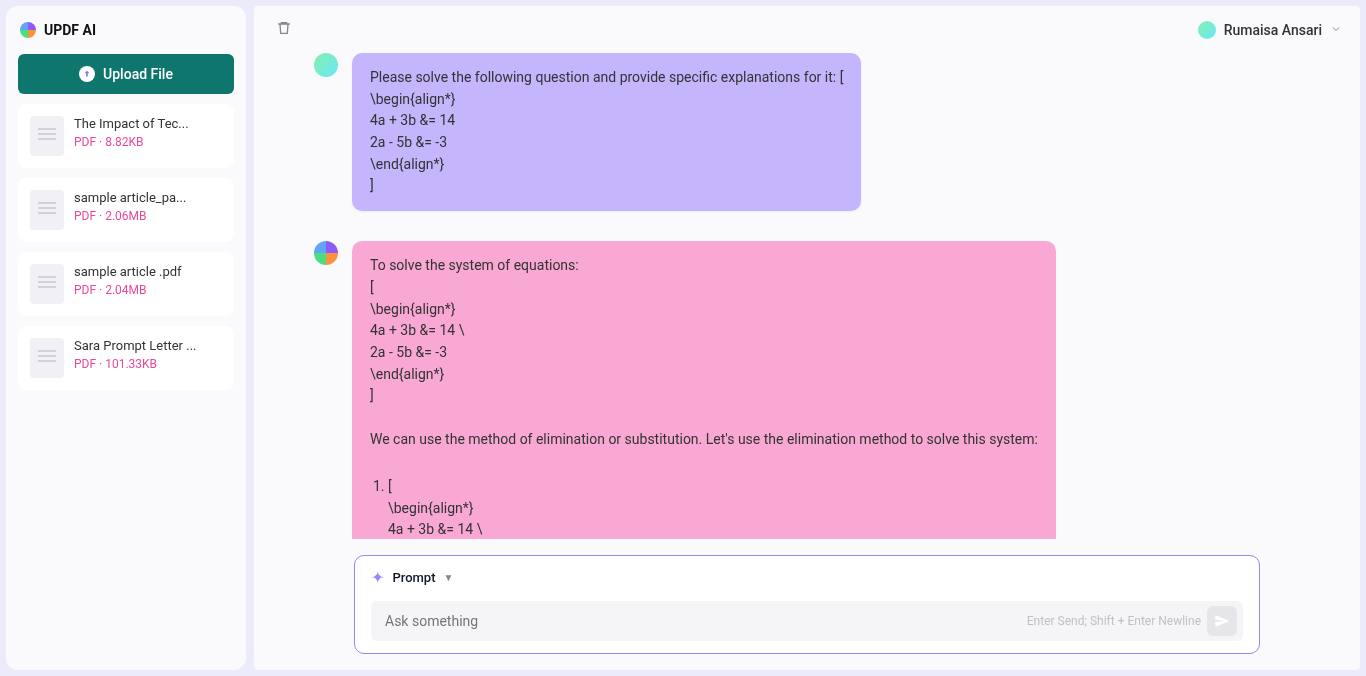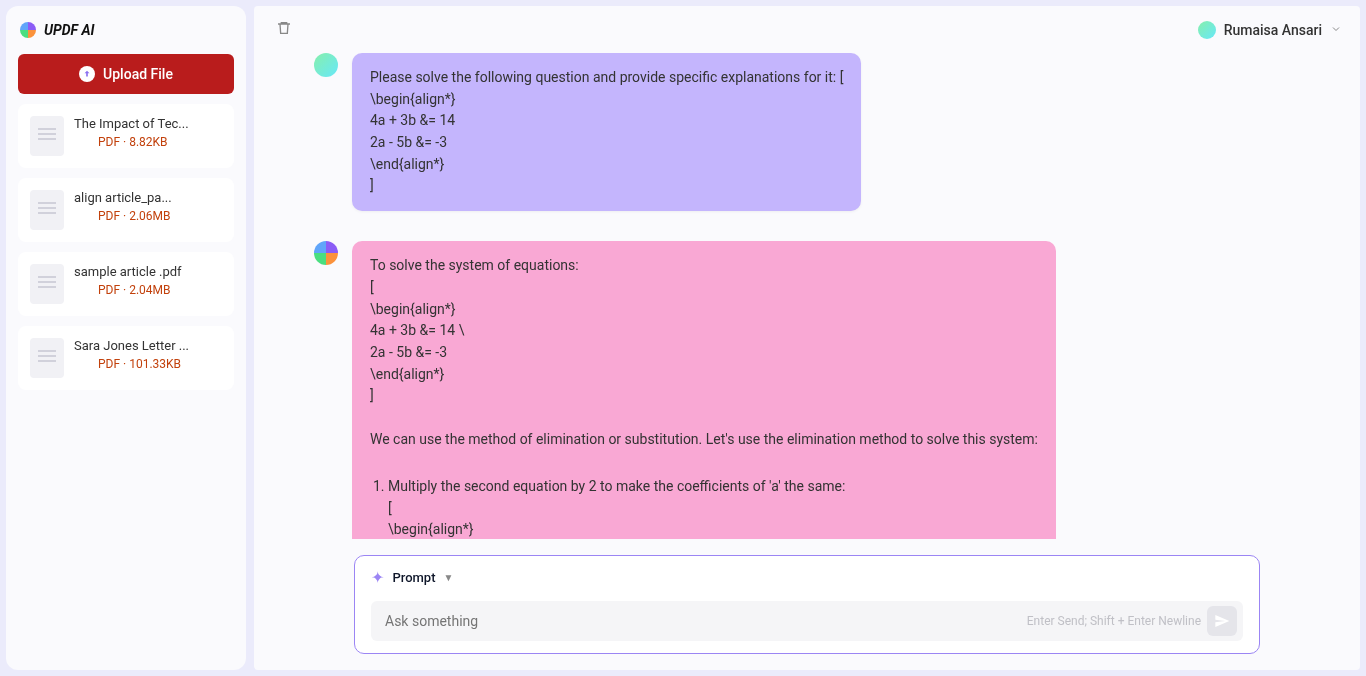--- a/index.html
+++ b/index.html
@@ -1,29 +1,29 @@
 <!DOCTYPE html>
 <html><head>
 <meta charset="utf-8">
 <style>
 * { margin: 0; padding: 0; box-sizing: border-box; font-family: -apple-system, BlinkMacSystemFont, "Segoe UI", Roboto, sans-serif; }
 body { background: #ebebfb; width: 1366px; height: 676px; overflow: hidden; padding: 6px; display: flex; gap: 8px; }
 .sidebar { width: 240px; background: #fafafd; border-radius: 12px; padding: 12px; display: flex; flex-direction: column; gap: 10px; }
 .sidebar-header { display: flex; align-items: center; gap: 8px; padding: 4px 2px 6px 2px; }
 .logo { width: 16px; height: 16px; border-radius: 50%; background: conic-gradient(#8b5cf6 0 90deg,#fb923c 90deg 180deg,#4ade80 180deg 270deg,#60a5fa 270deg 360deg); }
-.app-title { font-weight: 700; font-size: 14px; color: #111; font-style: italic; }
-.upload-btn { background: #b91c1c; color: #fff; border: none; border-radius: 6px; padding: 12px; font-size: 14px; font-weight: 500; display: flex; align-items: center; justify-content: center; gap: 8px; cursor: pointer; }
+.app-title { font-weight: 700; font-size: 14px; color: #111; }
+.upload-btn { background: #0f766e; color: #fff; border: none; border-radius: 6px; padding: 12px; font-size: 14px; font-weight: 500; display: flex; align-items: center; justify-content: center; gap: 8px; cursor: pointer; }
 .upload-icon { width: 16px; height: 16px; background: #fff; border-radius: 50%; display: flex; align-items: center; justify-content: center; }
 .upload-icon svg { width: 10px; height: 10px; }
 .file-item { background: #fff; border-radius: 8px; padding: 12px; display: flex; align-items: flex-start; gap: 10px; cursor: pointer; }
 .file-icon { width: 34px; height: 40px; background: #f1f1f5; border-radius: 4px; display: flex; align-items: center; justify-content: center; flex-shrink: 0; position: relative; }
 .file-icon::before { content:''; position:absolute; top:12px; left:8px; right:8px; height:2px; background:#d1d1db; box-shadow: 0 5px 0 #d1d1db, 0 10px 0 #d1d1db; }
 .file-info { flex: 1; min-width: 0; }
 .file-name { font-size: 13px; color: #333; white-space: nowrap; overflow: hidden; text-overflow: ellipsis; }
-.file-meta { font-size: 12px; color: #c2410c; margin-top: 4px; margin-left: 24px; }
+.file-meta { font-size: 12px; color: #ec4899; margin-top: 4px; }
 .main { flex: 1; background: #fafafd; border-radius: 4px; display: flex; flex-direction: column; overflow: hidden; }
 .topbar { display: flex; justify-content: space-between; align-items: center; padding: 10px 18px; }
 .topbar-left { color: #999; }
 .trash-btn { background: none; border: none; cursor: pointer; padding: 4px; color: #888; }
 .user-area { display: flex; align-items: center; gap: 8px; cursor: pointer; }
 .avatar { width: 18px; height: 18px; border-radius: 50%; background: linear-gradient(135deg,#86efac,#67e8f9); }
 .user-name { font-size: 14px; color: #333; font-weight: 500; }
 .chevron { color: #888; }
 .chat-area { flex: 1; overflow-y: auto; padding: 0px 40px 0 60px; }
 .msg-row { display: flex; gap: 14px; margin-bottom: 30px; }
@@ -69,35 +69,35 @@
   <div class="file-item">
     <div class="file-icon"></div>
     <div class="file-info">
       <div class="file-name">The Impact of Tec...</div>
       <div class="file-meta">PDF · 8.82KB</div>
     </div>
   </div>
   <div class="file-item">
     <div class="file-icon"></div>
     <div class="file-info">
-      <div class="file-name">align article_pa...</div>
+      <div class="file-name">sample article_pa...</div>
       <div class="file-meta">PDF · 2.06MB</div>
     </div>
   </div>
   <div class="file-item">
     <div class="file-icon"></div>
     <div class="file-info">
       <div class="file-name">sample article .pdf</div>
       <div class="file-meta">PDF · 2.04MB</div>
     </div>
   </div>
   <div class="file-item">
     <div class="file-icon"></div>
     <div class="file-info">
-      <div class="file-name">Sara Jones Letter ...</div>
+      <div class="file-name">Sara Prompt Letter ...</div>
       <div class="file-meta">PDF · 101.33KB</div>
     </div>
   </div>
 </aside>
 
 <main class="main">
   <div class="topbar">
     <div class="topbar-left">
       <button class="trash-btn">
         <svg width="16" height="16" viewBox="0 0 24 24" fill="none" stroke="currentColor" stroke-width="2">
@@ -137,21 +137,20 @@
 \begin{align*}
 4a + 3b &amp;= 14 \
 2a - 5b &amp;= -3
 \end{align*}
 ]</div>
         <br>
         <div class="line">We can use the method of elimination or substitution. Let's use the elimination method to solve this system:</div>
         <br>
         <ol>
           <li>
-            <span>Multiply the second equation by 2 to make the coefficients of 'a' the same:</span>
             <div class="line">[
 \begin{align*}
 4a + 3b &amp;= 14 \
 4a - 10b &amp;= -6
 \end{align*}</div>
           </li>
         </ol>
       </div>
     </div>
   </div>

